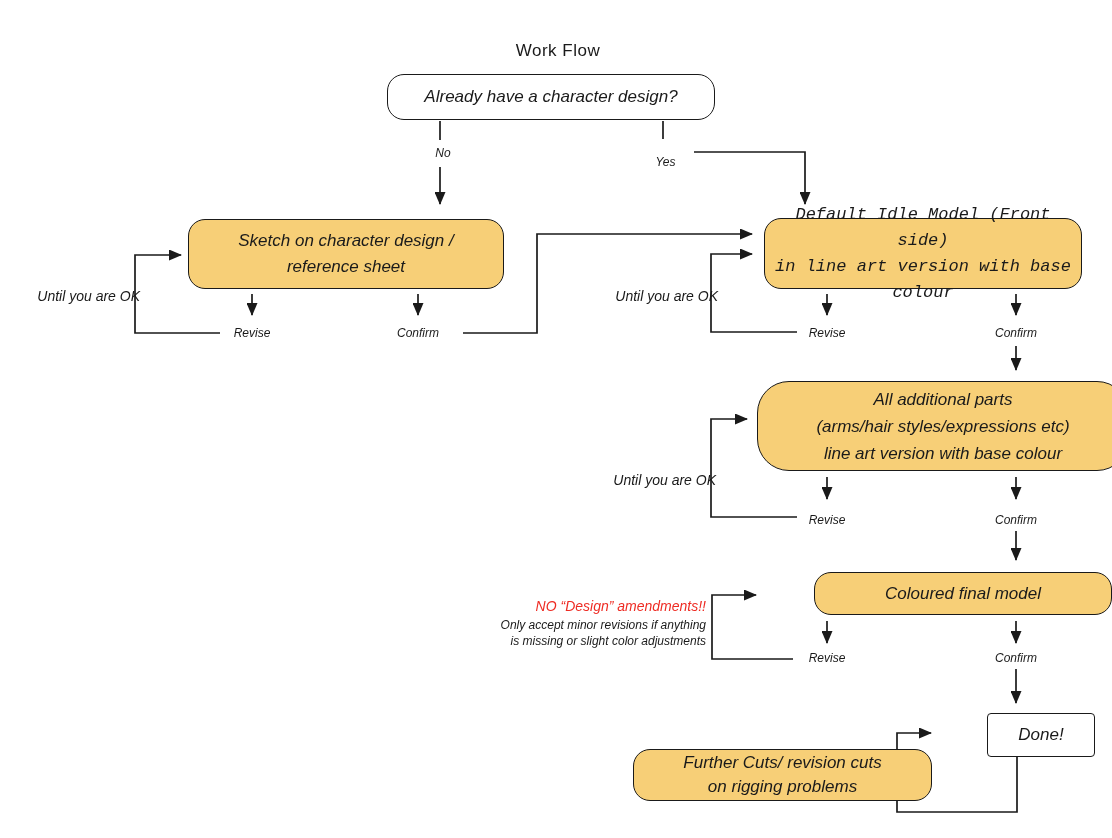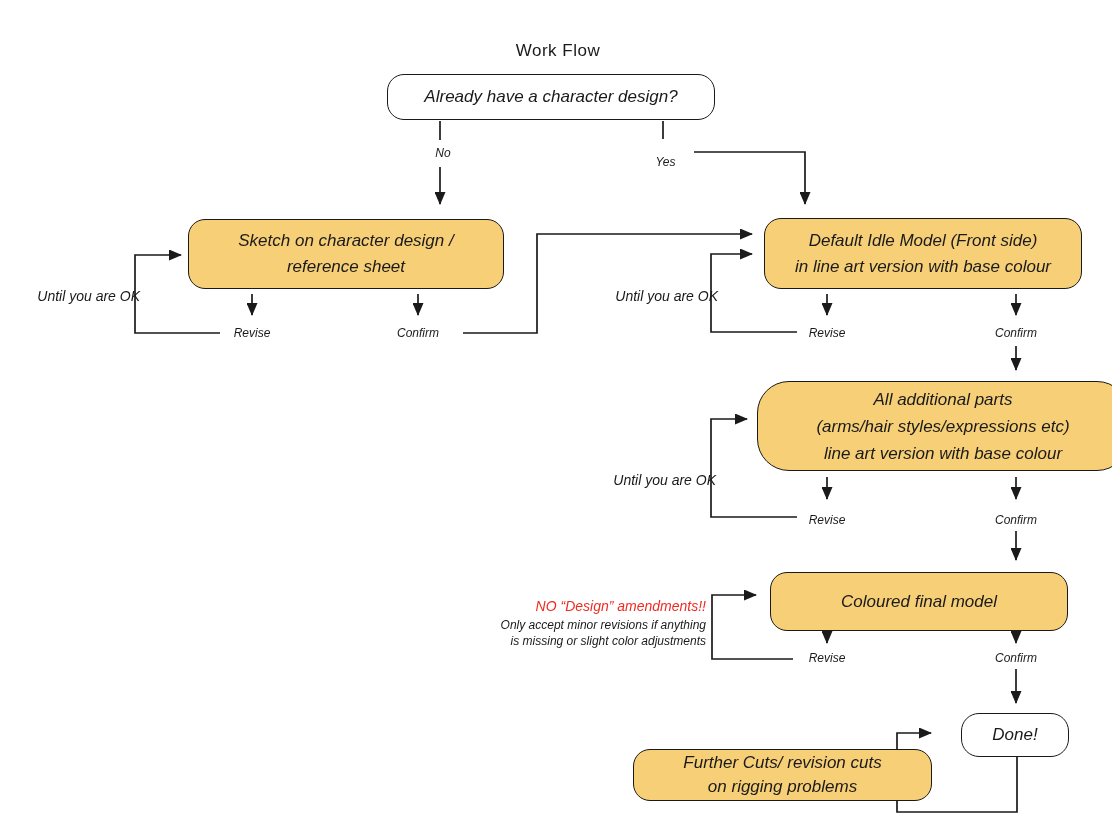--- a/index.html
+++ b/index.html
@@ -127,44 +127,44 @@
   <div class="lbl" style="left:418px; top:142px; width:50px;">No</div>
   <div class="lbl" style="left:638px; top:151px; width:55px;font-style:italic;">Yes</div>
 
   <div class="node yellow" style="left:188px; top:219px; width:316px; height:70px;">Sketch on character design /
 reference sheet</div>
 
   <div class="lbl small" style="left:5px; top:288px; width:135px;">Until you are OK</div>
   <div class="lbl" style="left:207px; top:322px; width:90px;">Revise</div>
   <div class="lbl" style="left:373px; top:322px; width:90px;">Confirm</div>
 
-  <div class="node yellow" style="left:764px; top:218px; width:318px; height:71px;">Default Idle Model (Front side)
+  <div class="node yellow" style="left:764px; top:218px; width:318px; height:71px;font-family:Liberation Mono, monospace;">Default Idle Model (Front side)
 in line art version with base colour</div>
 
   <div class="lbl small" style="left:583px; top:288px; width:135px;">Until you are OK</div>
   <div class="lbl" style="left:782px; top:322px; width:90px;">Revise</div>
   <div class="lbl" style="left:971px; top:322px; width:90px;">Confirm</div>
 
   <div class="node yellow lines3" style="left:757px; top:381px; width:372px; height:90px;border-radius:32px;">All additional parts
 (arms/hair styles/expressions etc)
 line art version with base colour</div>
 
   <div class="lbl small" style="left:581px; top:472px; width:135px;">Until you are OK</div>
   <div class="lbl" style="left:782px; top:509px; width:90px;">Revise</div>
   <div class="lbl" style="left:971px; top:509px; width:90px;">Confirm</div>
 
-  <div class="node yellow" style="left:770px; top:572px; width:298px; height:59px;">Coloured final model</div>
+  <div class="node yellow" style="left:814px; top:572px; width:298px; height:43px;">Coloured final model</div>
 
   <div class="warning-block">
     <div class="warning-red">NO “Design” amendments!!</div>
     <div class="warning-note">Only accept minor revisions if anything
 is missing or slight color adjustments</div>
   </div>
 
   <div class="lbl" style="left:782px; top:647px; width:90px;">Revise</div>
   <div class="lbl" style="left:971px; top:647px; width:90px;">Confirm</div>
 
-  <div class="node" style="left:961px; top:713px; width:108px; height:44px; border-radius:18px;">Done!</div>
+  <div class="node" style="left:987px; top:713px; width:108px; height:44px; border-radius:4px;">Done!</div>
 
   <div class="node yellow tight" style="left:633px; top:749px; width:299px; height:52px;">Further Cuts/ revision cuts
 on rigging problems</div>
 
 </div>
 
 </body></html>

